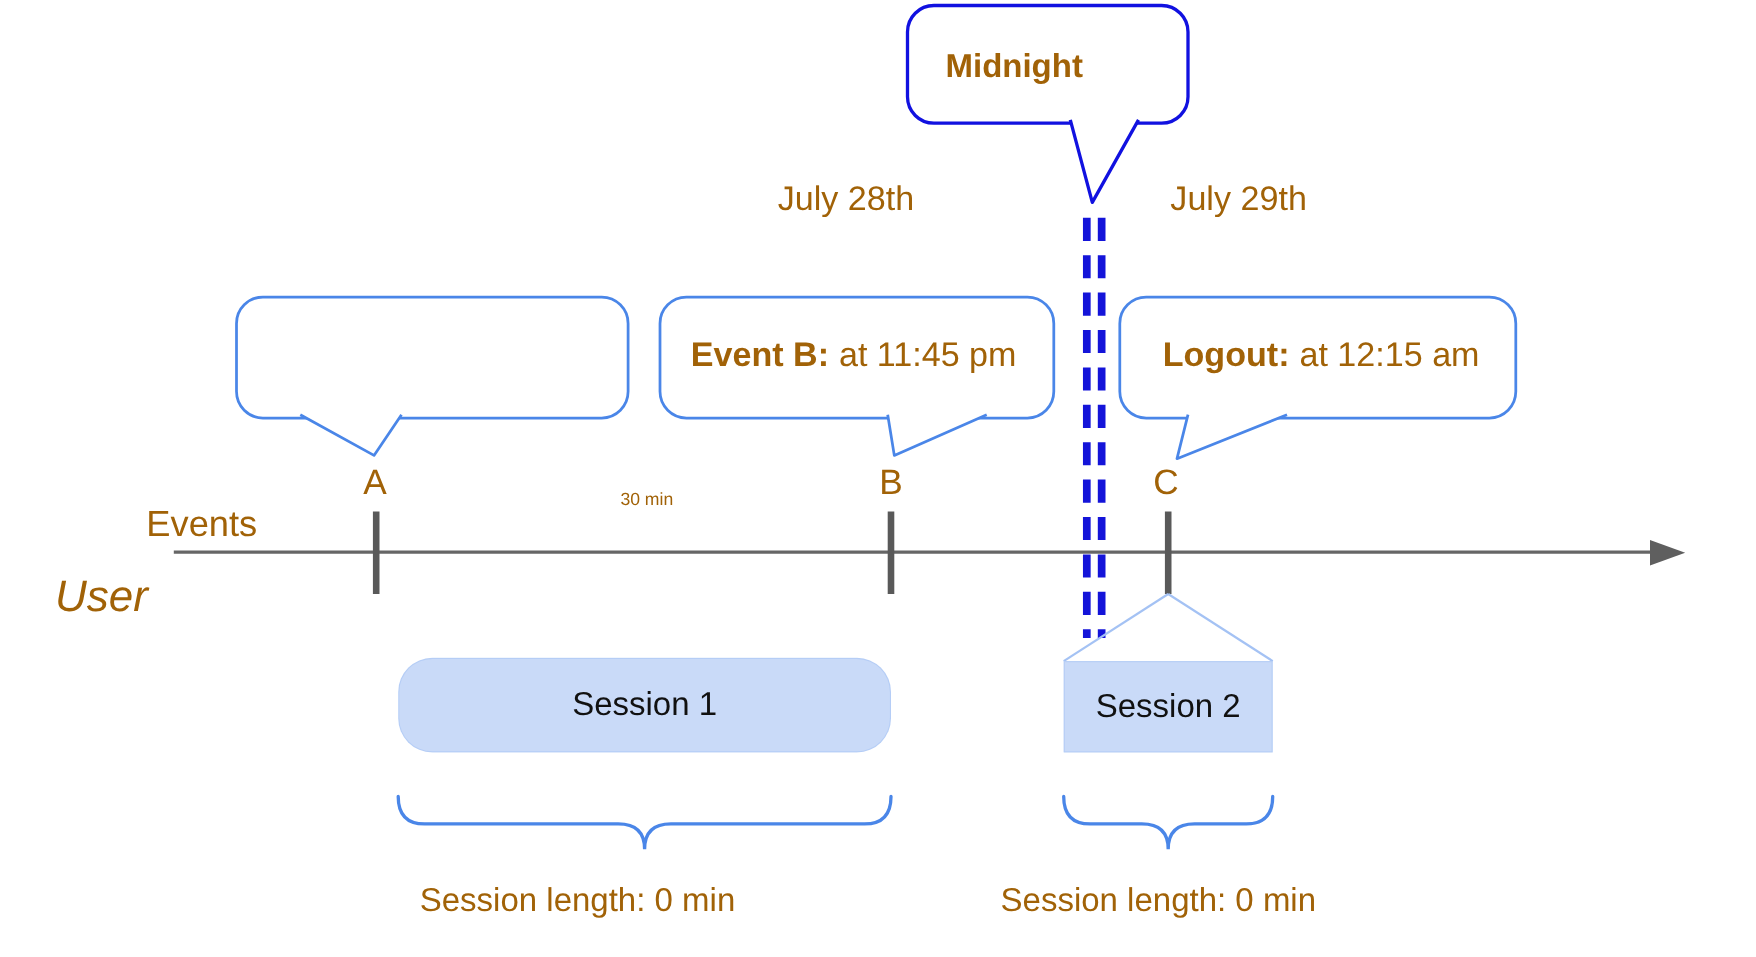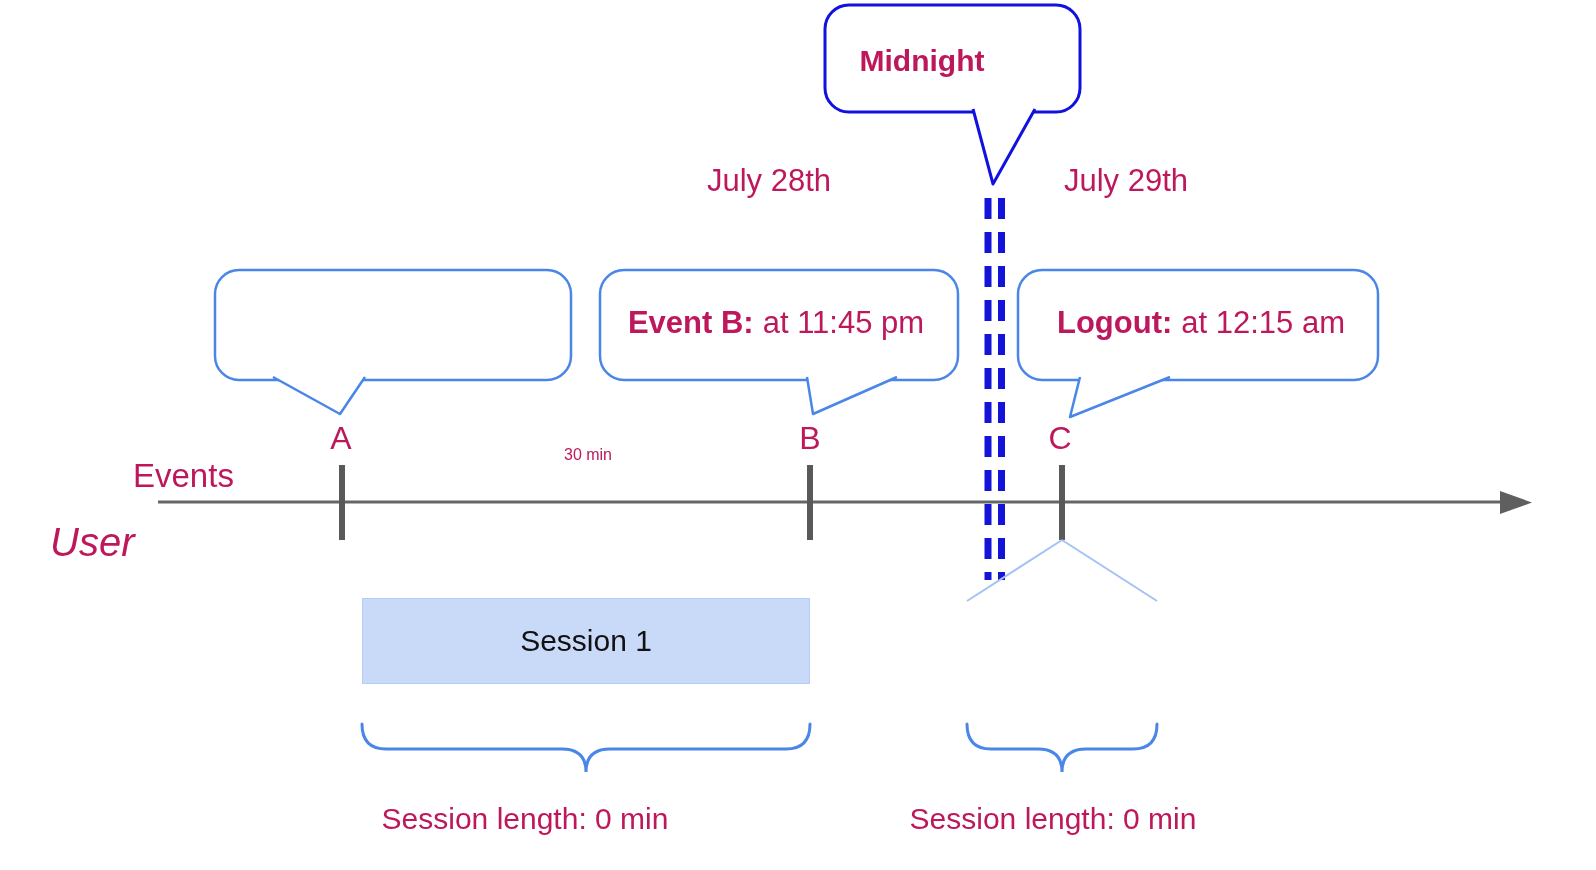--- a/index.html
+++ b/index.html
@@ -6,21 +6,21 @@
   #canvas {
     position: relative;
     width: 1596px;
     height: 870px;
     background: #ffffff;
     font-family: "Liberation Sans", sans-serif;
     color: #111111;
     overflow: hidden;
   }
   #shapes { position: absolute; left: 0; top: 0; }
-  .txt { position: absolute; white-space: nowrap; color: #be185d; }
+  .txt { position: absolute; white-space: nowrap; color: #a16207; }
   .center { transform: translateX(-50%); }
   .date-label { font-size: 31px; top: 163px; }
   .axis-label { font-size: 33px; margin-top: 36px; }
   .event-letter { font-size: 32px; top: 420px; }
   .bubble-text { font-size: 31px; top: 305px; }
   .bubble-text .lbl { font-weight: bold; }
   .bubble-text .tim { margin-left: 9px; }
   .midnight-text { font-size: 30px; font-weight: bold; top: 44px; }
   .interval { font-size: 16px; top: 446px; }
   .session-box {
@@ -88,20 +88,23 @@
 
   <div class="txt axis-label" style="left:133px; top:421px;">Events</div>
   <div class="txt axis-label" style="left:50px; top:484px; font-size:40px;font-style:italic;">User</div>
 
   <div class="txt event-letter center" style="left:341px;">A</div>
   <div class="txt event-letter center" style="left:810px;">B</div>
   <div class="txt event-letter center" style="left:1060px;">C</div>
 
   <div class="txt interval center" style="left:588px;">30 min</div>
 
-  <div class="session-box" style="left:362px; top:598px; width:448px; height:86px;">
+  <div class="session-box" style="left:362px; top:598px; width:448px; height:86px;border-radius:31px;">
     <span>Session 1</span>
+  </div>
+  <div class="session-box" style="left:967px; top:601px; width:190px; height:83px;">
+    <span>Session 2</span>
   </div>
 
   <div class="txt session-length center" style="left:525px;">Session length: 0 min</div>
   <div class="txt session-length center" style="left:1053px;">Session length: 0 min</div>
 
 </div>
 
 </body></html>

